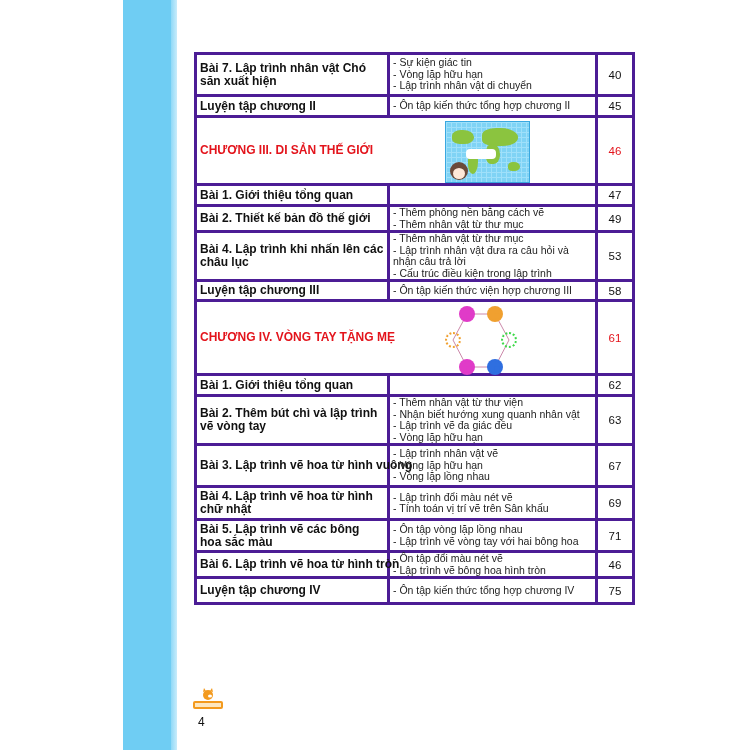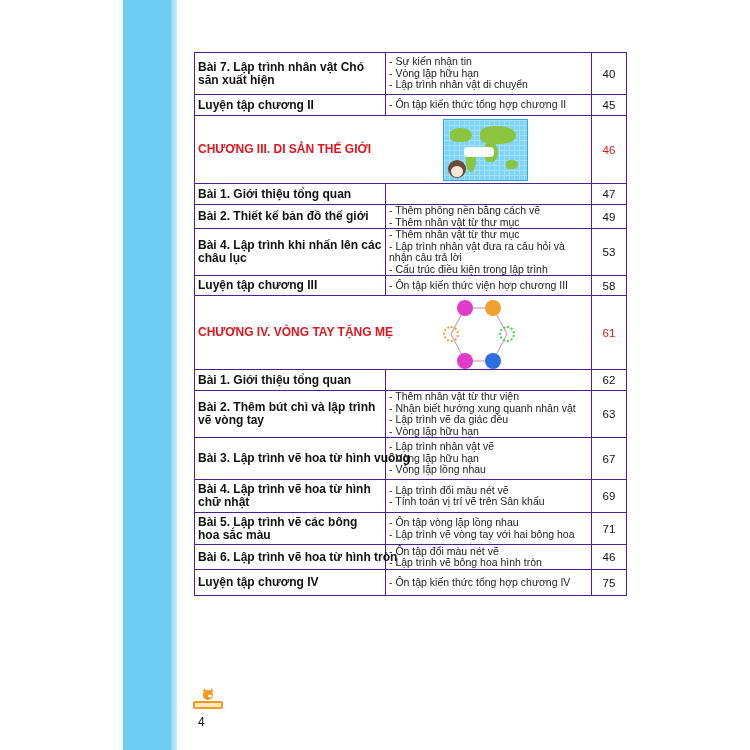--- a/index.html
+++ b/index.html
@@ -3,21 +3,21 @@
 <meta charset="utf-8">
 <style>
   html, body { margin:0; padding:0; }
   body { width:750px; height:750px; background:#ffffff; position:relative; overflow:hidden;
          font-family:"Liberation Sans", sans-serif; color:#111; }
   .stripe { position:absolute; left:123px; top:0; width:48px; height:750px; background:#6fcdf3; }
   .stripe-edge { position:absolute; left:171px; top:0; width:6px; height:750px;
                  background:linear-gradient(to right,#8fd9f7,#c9ecfb); }
   table.toc { position:absolute; left:194px; top:52px; width:432px; border-collapse:collapse;
               table-layout:fixed; }
-  table.toc td { border:1px solid #4c1d95; padding:0 3px; vertical-align:middle; }
+  table.toc td { border:3px solid #4c1d95; padding:0 3px; vertical-align:middle; }
   td.c1 { width:184px; font-weight:bold; font-size:12px; line-height:13px; }
   td.c2 { width:199px; font-size:10.5px; line-height:11.5px; color:#222; }
   td.c3 { width:28px; text-align:center; font-size:11.5px;margin-top:38px; }
   td.c2 div { white-space:nowrap; }
   tr.chapter td.c1 { color:#e3141c; font-size:12px; white-space:nowrap; }
   tr.chapter td.c3 { color:#e3141c; }
   td.chap-title { position:relative; }
   .chap-img { position:absolute; }
   .map { left:248px; top:3px; width:85px; height:62px; background:#7fd3f5; border:1px solid #3aa8e0;
          box-sizing:border-box; overflow:hidden; }
@@ -38,21 +38,21 @@
 <body>
 
 <div class="stripe"></div>
 <div class="stripe-edge"></div>
 
 <table class="toc">
   <tbody>
     <tr style="height:42px">
       <td class="c1">Bài 7. Lập trình nhân vật Chó săn xuất hiện</td>
       <td class="c2">
-        <div>- Sự kiến nhận tin</div>
+        <div>- Sự kiện giác tin</div>
         <div>- Vòng lặp hữu hạn</div>
         <div>- Lập trình nhân vật di chuyển</div>
       </td>
       <td class="c3">40</td>
     </tr>
     <tr style="height:21px">
       <td class="c1">Luyện tập chương II</td>
       <td class="c2">
         <div>- Ôn tập kiến thức tổng hợp chương II</div>
       </td>

